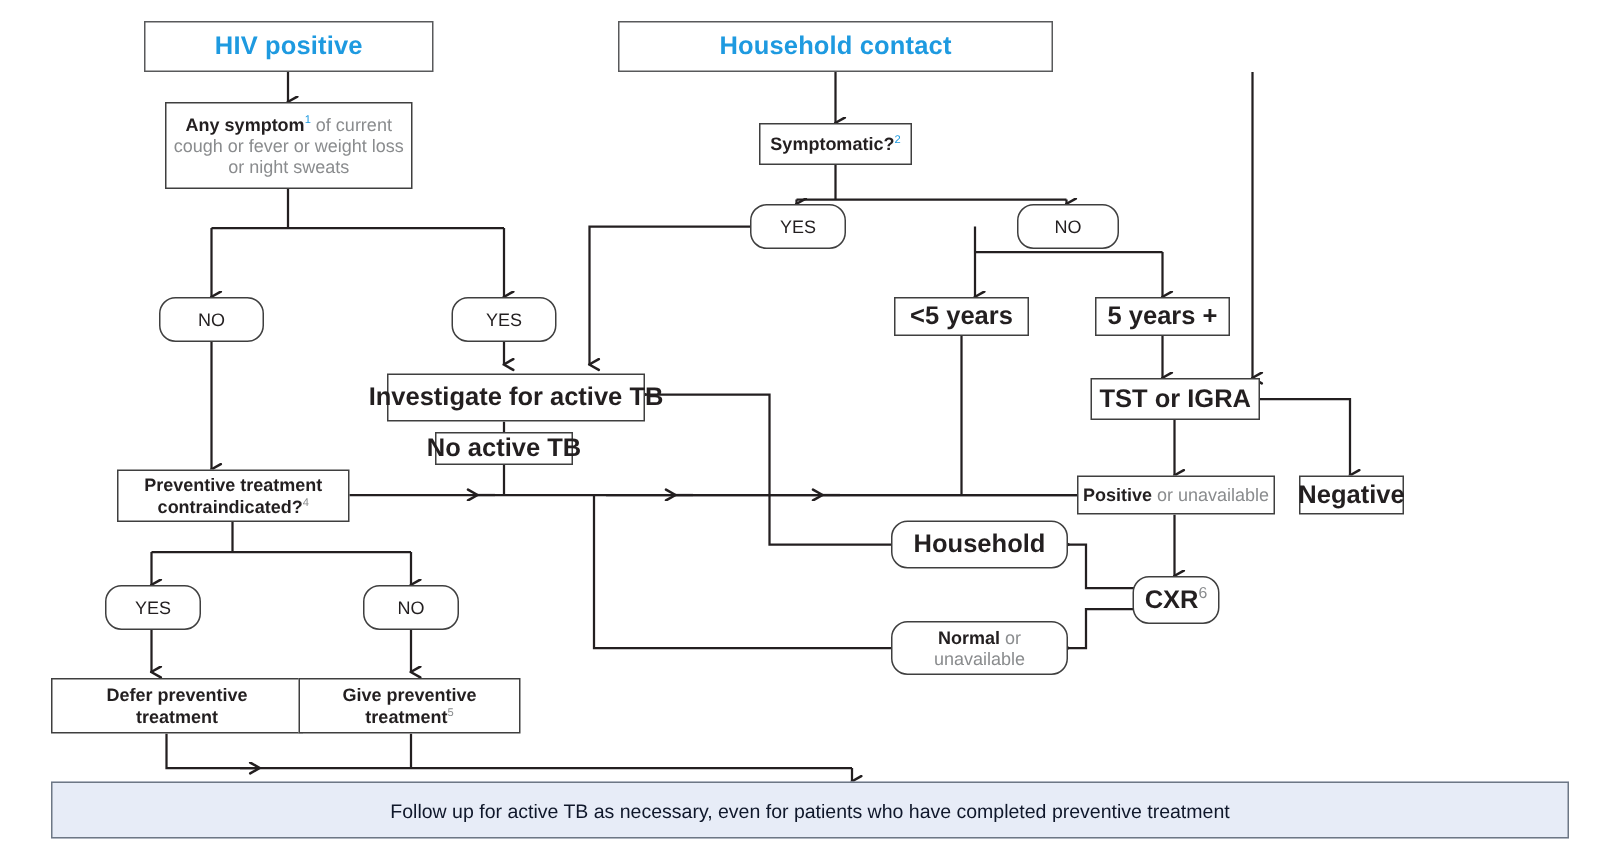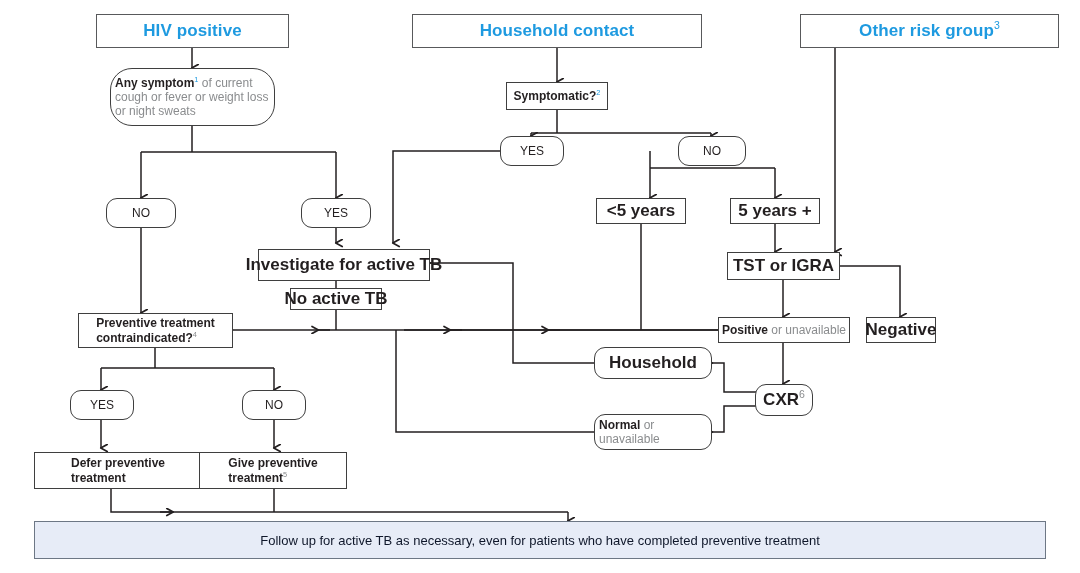--- a/index.html
+++ b/index.html
@@ -25,20 +25,21 @@
     pointer-events: none;
   }
   .node {
     position: absolute;
     box-sizing: border-box;
     background: #ffffff;
     border: 1.4px solid #3f3f3f;
     display: flex;
     align-items: center;
     justify-content: center;
+    text-align: center;
     line-height: 1.18;
     color: #231f20;
     z-index: 3;
   }
   .node .txt {
     padding: 0 4px;
     white-space: nowrap;
   }
   .node .txt.wrap { white-space: normal; }
 
@@ -173,27 +174,22 @@
   </svg>
 
   <div class="node hdr" style="left:96px; top:14px; width:193px; height:34px;">
     <span class="txt">HIV positive</span>
   </div>
 
   <div class="node hdr" style="left:412px; top:14px; width:290px; height:34px;">
     <span class="txt">Household contact</span>
   </div>
 
-  <div class="node hdr" style="left:800px; top:14px; width:259px; height:34px;">
-    <span class="txt">
-      <span>Other risk group</span><sup>3</sup>
-    </span>
-  </div>
-
-  <div class="node rect n-sm" style="left:110px; top:68px; width:165px; height:58px;border-radius:22px;">
+
+  <div class="node rect n-sm" style="left:110px; top:68px; width:165px; height:58px;">
     <span class="txt wrap"><span class="s-bold">Any symptom</span><sup class="blue">1</sup><span class="s-grey"> of current cough or fever or weight loss or night sweats</span></span>
   </div>
 
   <div class="node rect n-symp" style="left:506px; top:82px; width:102px; height:28px;">
     <span class="txt"><span class="s-bold">Symptomatic?</span><sup class="blue">2</sup></span>
   </div>
 
   <div class="node pill n-sm" style="left:106px; top:198px; width:70px; height:30px;">
     <span class="txt">NO</span>
   </div>

